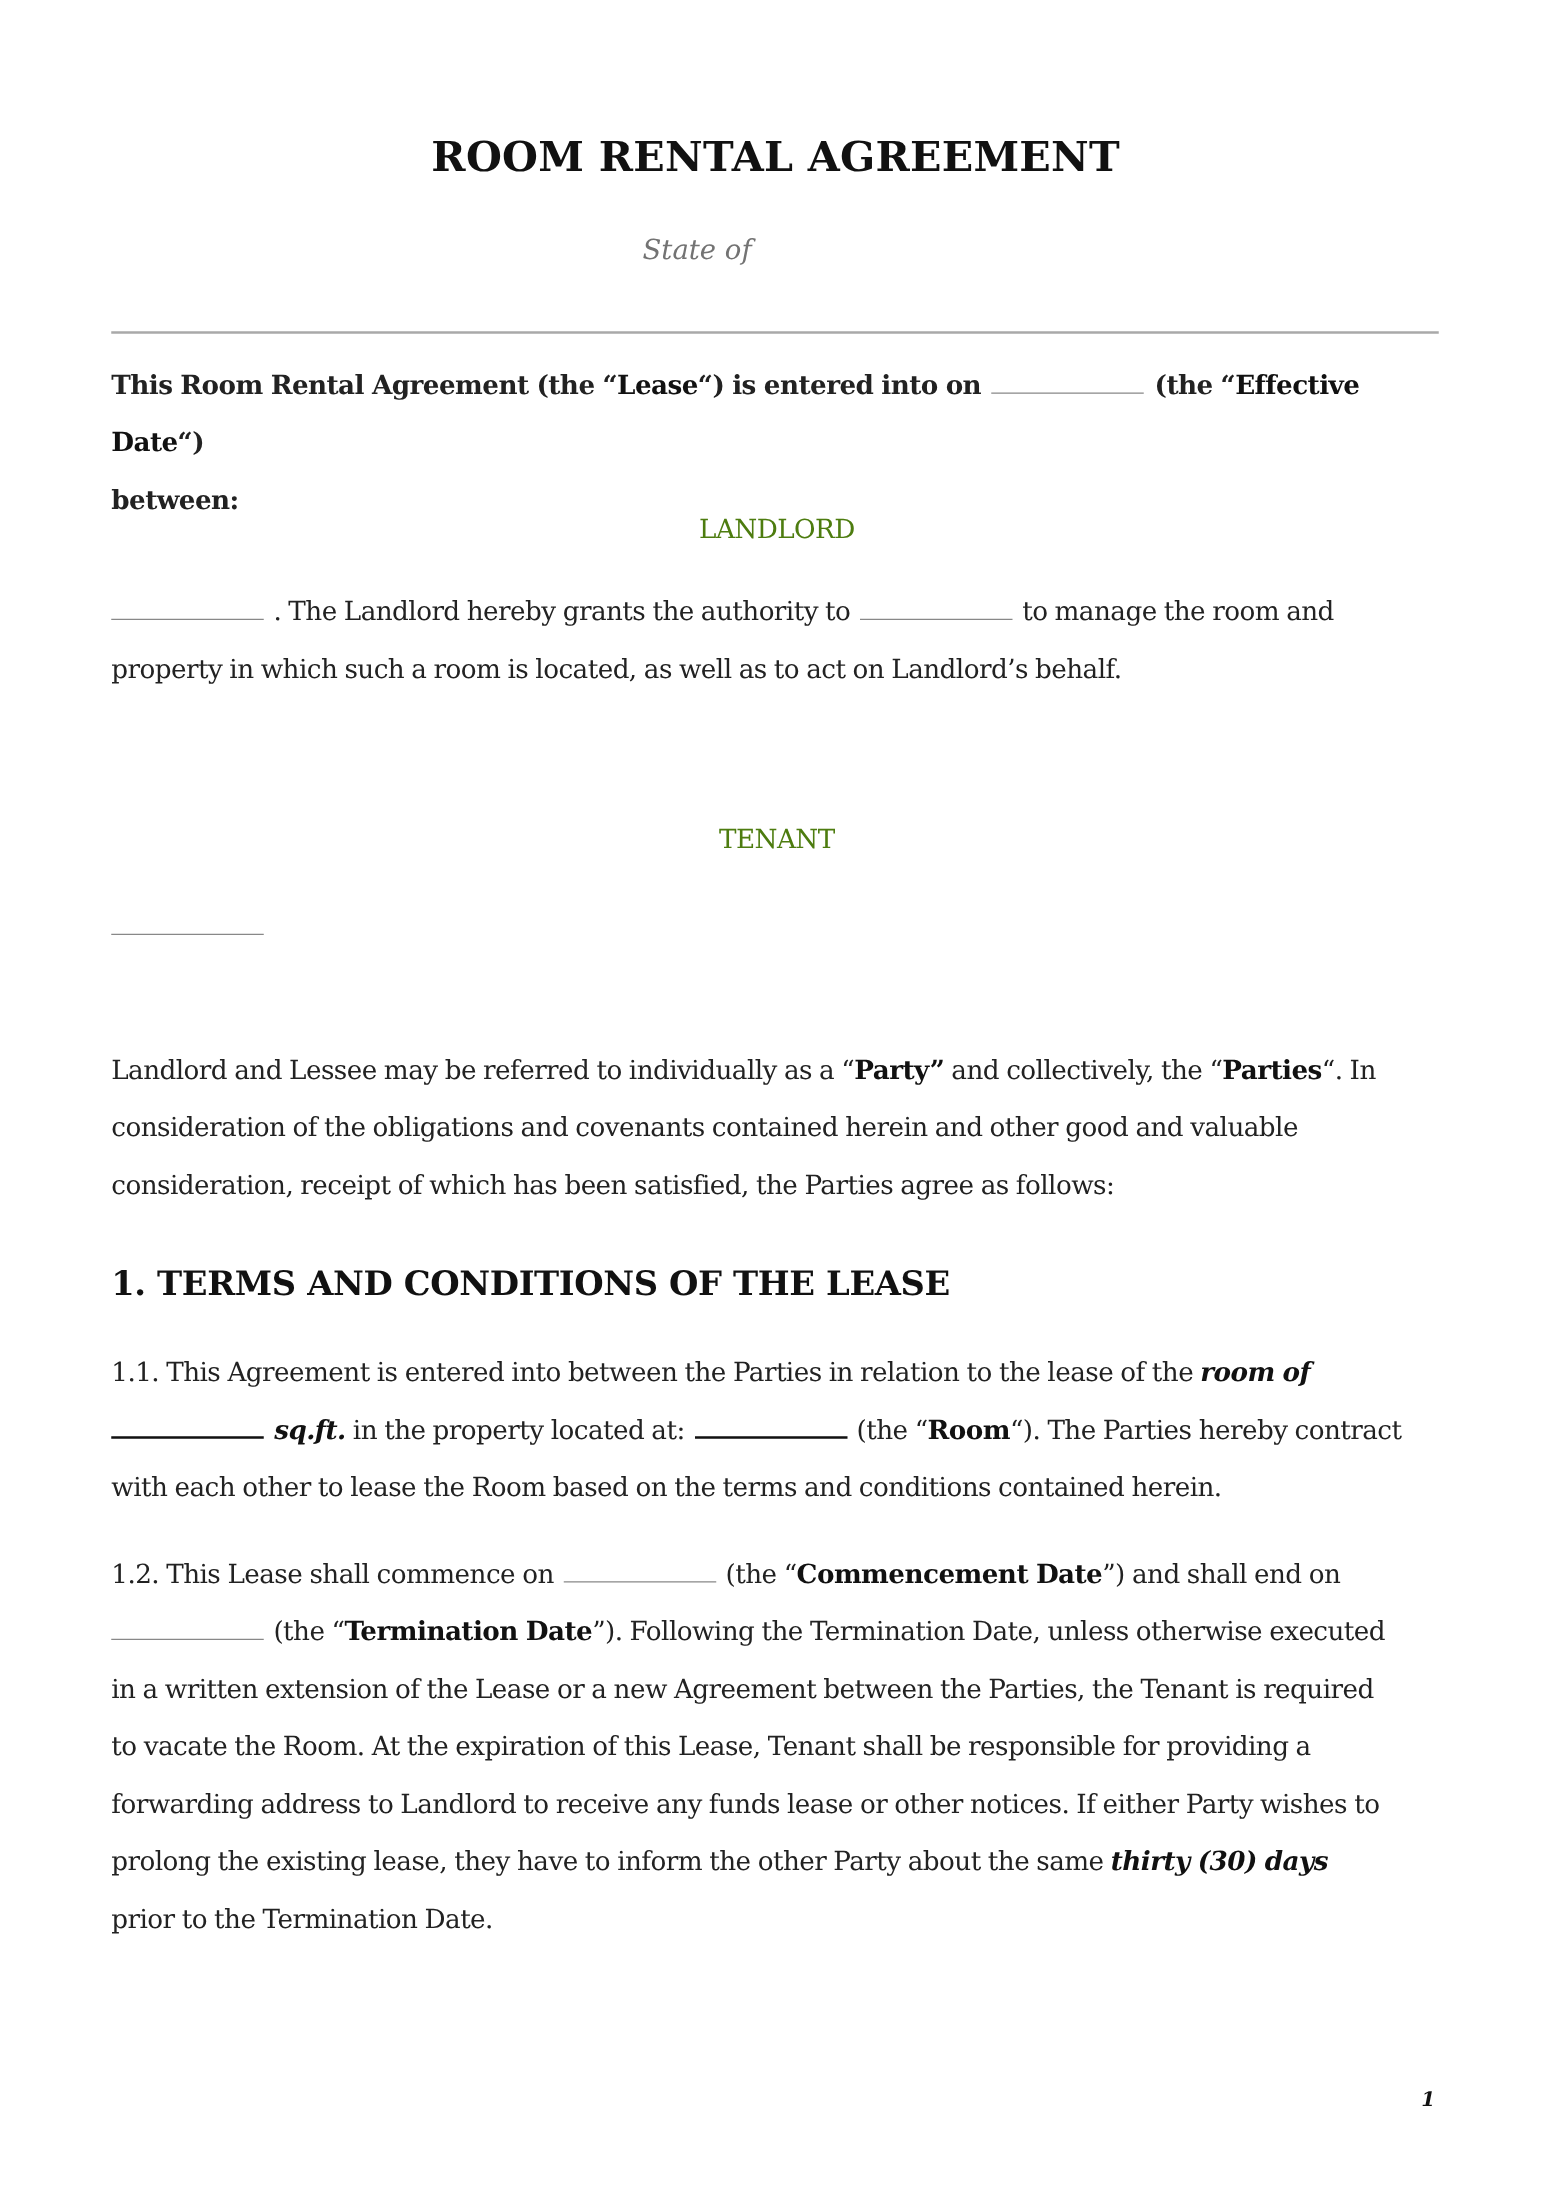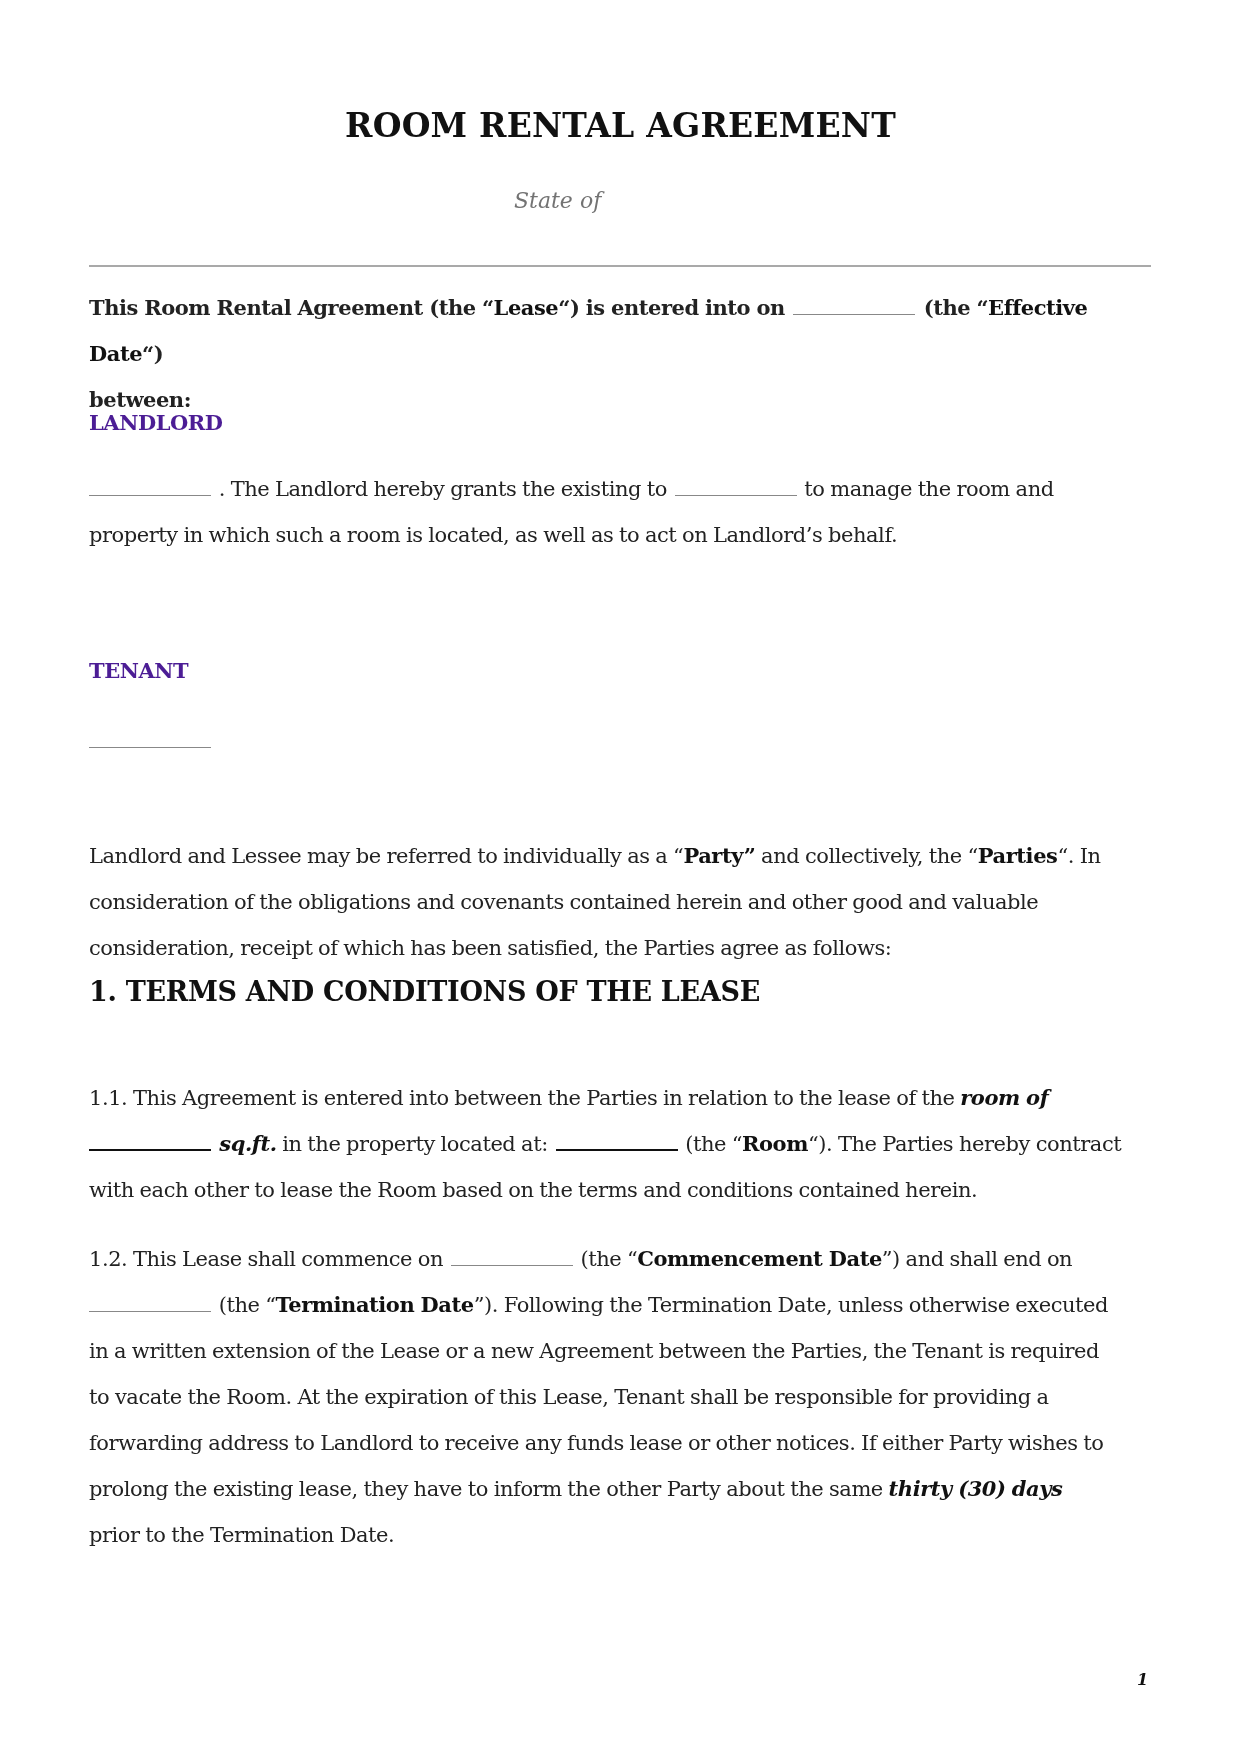--- a/index.html
+++ b/index.html
@@ -14,59 +14,59 @@
   .rule { position: absolute; top: 265px; left: 89px; width: 1062px; height: 0;
           border-top: 2px solid #a9a9a9; }
   .body { position: absolute; left: 89px; width: 1065px; font-size: 21px;
           line-height: 46px; color: #222; letter-spacing: -0.45px; word-spacing: -0.5px; }
   .body b { color: #111; }
   .blank { display: inline-block; width: 122px; border-bottom: 1.5px solid #888;
            height: 1px; vertical-align: baseline; margin: 0 2px; }
   .blank.dark { border-bottom: 2.5px solid #111; }
   .heading { position: absolute; left: 89px; font-weight: bold; font-size: 27px;
              color: #111; letter-spacing: -0.3px; }
-  .label { font-weight: bold; color: #4c1d95; }
+  .label { font-weight: normal; color: #4d7c0f; text-align: center; }
   .pagenum { position: absolute; top: 1670px; left: 1137px; font-weight: bold;
              font-style: italic; font-size: 16px; color: #111; }
 </style>
 </head>
 <body>
 
 <div class="page">
 
   <div class="title">ROOM RENTAL AGREEMENT</div>
   <div class="subtitle">State of</div>
   <div class="rule"></div>
 
   <div class="body" style="top:285px;font-weight:bold;">
     <div><span>This Room Rental Agreement (the “</span><b>Lease</b><span>“) is entered into on </span><span class="blank"></span><span> (the “</span><b>Effective Date</b><span>“)</span></div>
     <div>between:</div>
   </div>
 
   <div class="body label" style="top:400px;">LANDLORD</div>
 
   <div class="body" style="top:466px;">
-    <div><span class="blank" style="margin-left:0"></span><span> . The Landlord hereby grants the existing to </span><span class="blank"></span><span> to manage the room and</span></div>
+    <div><span class="blank" style="margin-left:0"></span><span> . The Landlord hereby grants the authority to </span><span class="blank"></span><span> to manage the room and</span></div>
     <div>property in which such a room is located, as well as to act on Landlord’s behalf.</div>
   </div>
 
 
   <div class="body label" style="top:648px;">TENANT</div>
 
   <div class="body" style="top:718px;">
     <span class="blank" style="margin-left:0"></span>
   </div>
 
   <div class="body" style="top:833px;">
     <div><span>Landlord and Lessee may be referred to individually as a “</span><b>Party”</b><span> and collectively, the “</span><b>Parties</b><span>“. In</span></div>
     <div>consideration of the obligations and covenants contained herein and other good and valuable</div>
     <div>consideration, receipt of which has been satisfied, the Parties agree as follows:</div>
   </div>
 
-  <div class="heading" style="top:976px;text-align:center;">1. TERMS AND CONDITIONS OF THE LEASE</div>
+  <div class="heading" style="top:1012px;text-align:center;">1. TERMS AND CONDITIONS OF THE LEASE</div>
 
   <div class="body" style="top:1075px;">
     <div><span>1.1. This Agreement is entered into between the Parties in relation to the lease of the </span><b><i>room of</i></b></div>
     <div><span class="blank dark" style="margin-left:0"></span><b><i> sq.ft.</i></b><span> in the property located at: </span><span class="blank dark"></span><span> (the “</span><b>Room</b><span>“). The Parties hereby contract</span></div>
     <div>with each other to lease the Room based on the terms and conditions contained herein.</div>
   </div>
 
   <div class="body" style="top:1236px;">
     <div><span>1.2. This Lease shall commence on </span><span class="blank"></span><span> (the “</span><b>Commencement Date</b><span>”) and shall end on</span></div>
     <div><span class="blank" style="margin-left:0"></span><span> (the “</span><b>Termination Date</b><span>”). Following the Termination Date, unless otherwise executed</span></div>

